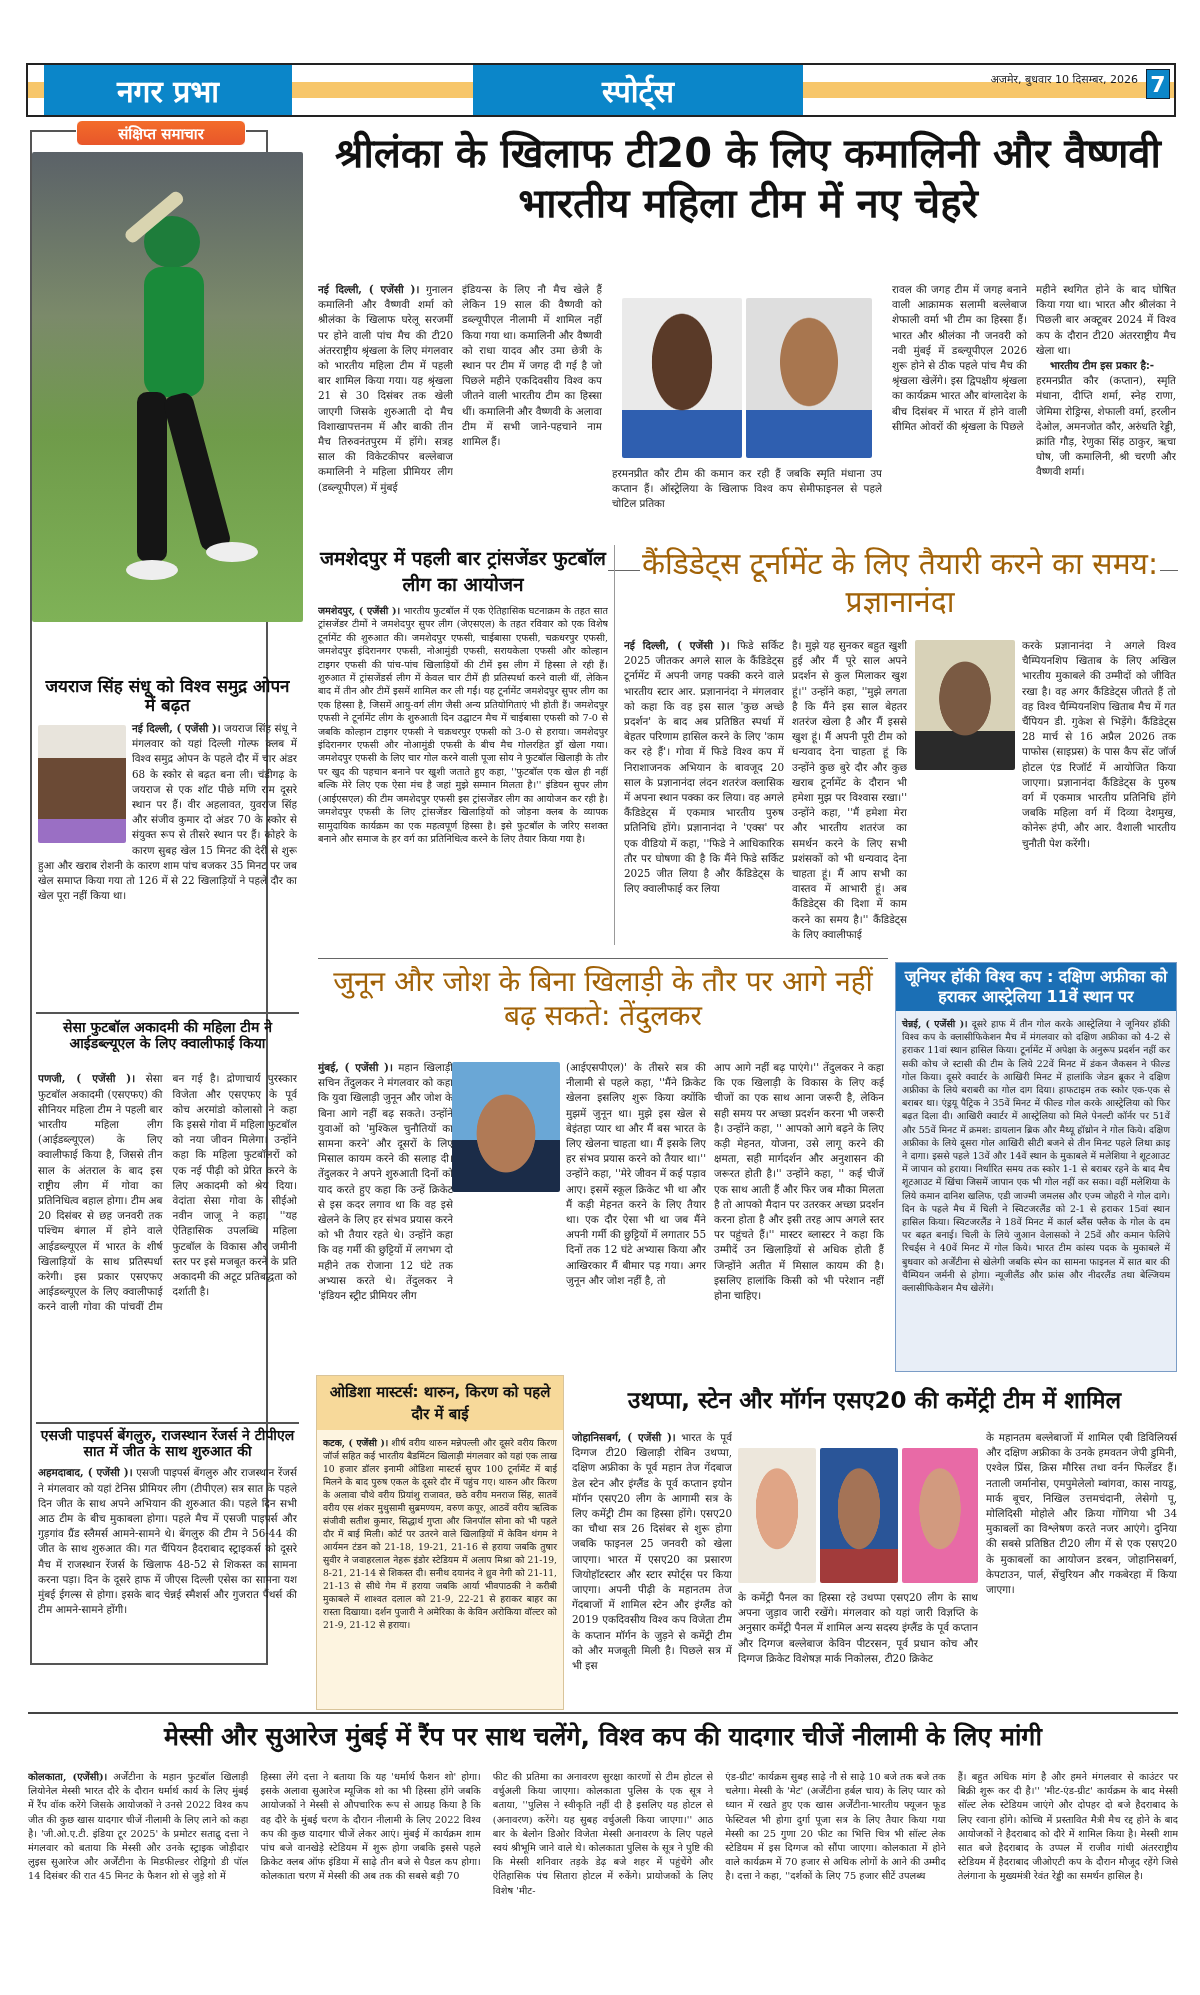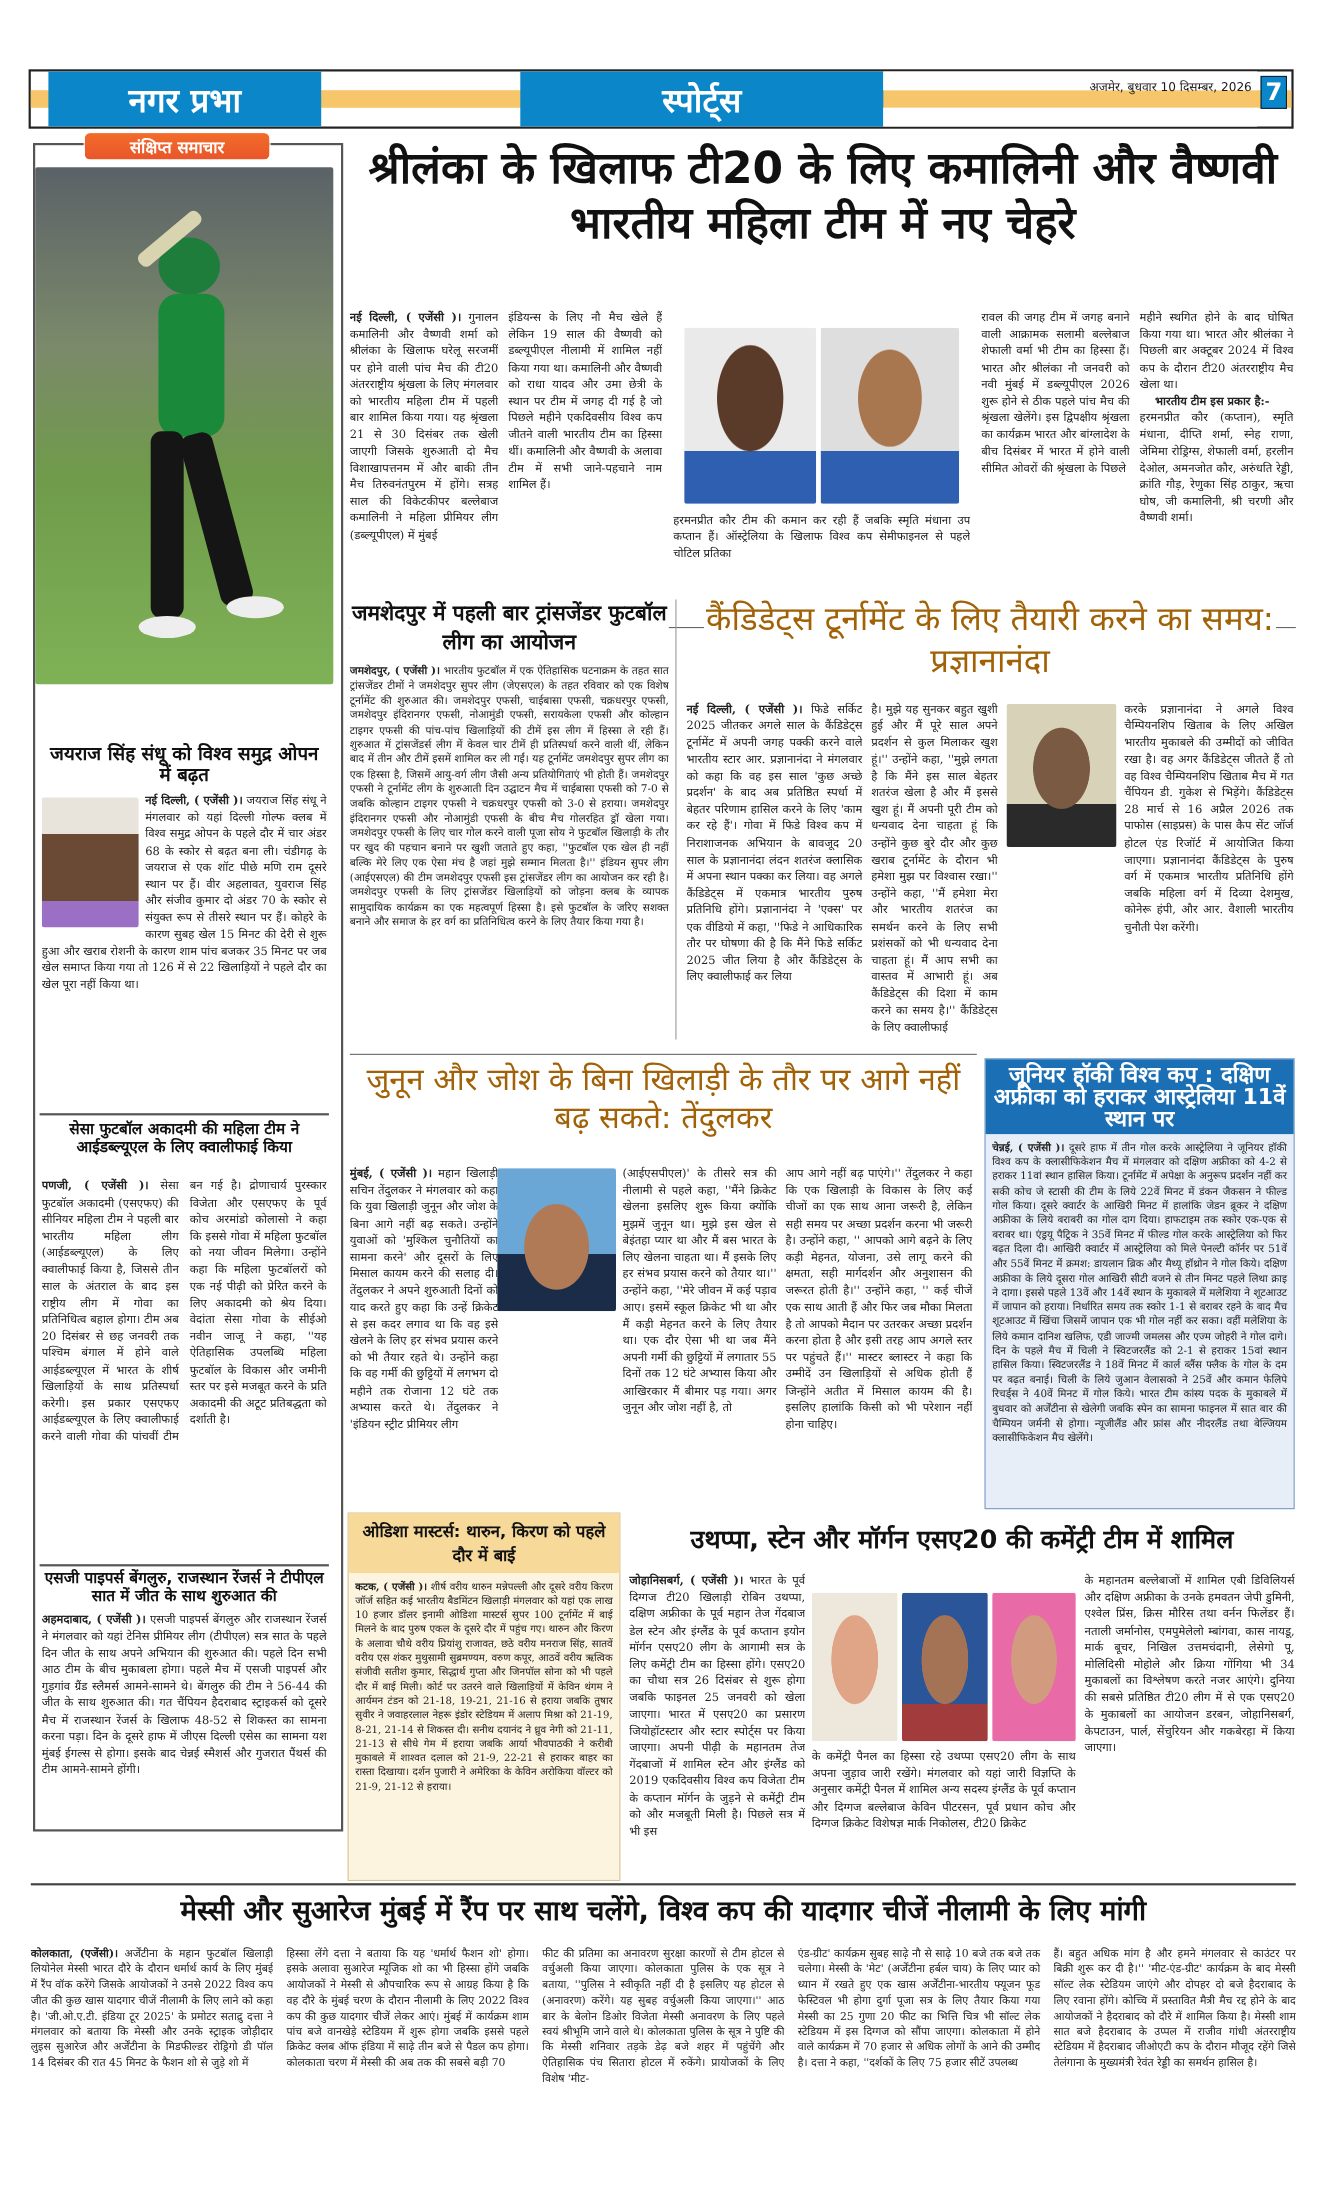--- a/index.html
+++ b/index.html
@@ -27,21 +27,21 @@
 <div id="mast" class="abs">
   <div class="mast-band" style="left:0;width:1146px"></div>
   <div class="mast-blue" style="left:16px;width:248px">नगर प्रभा</div>
   <div class="mast-blue" style="left:445px;width:330px">स्पोर्ट्स</div>
   <div style="position:absolute;left:775px;top:0;width:340px;height:17px;background:#fff"></div>
   <div style="position:absolute;left:775px;top:33px;width:340px;height:17px;background:#fff"></div>
   <div class="mast-date">अजमेर, बुधवार 10 दिसम्बर, 2026</div>
   <div class="mast-page">7</div>
 </div>
 
-<div class="abs" style="left:30px;top:130px;width:282px;height:1535px;border:2px solid #555">
+<div class="abs" style="left:30px;top:130px;width:238px;height:1535px;border:2px solid #555">
   <div class="abs" style="left:44px;top:-12px;width:170px;height:26px;background:linear-gradient(#f36c2a,#e8562a);color:#fff;font-family:'DejaVu Sans',sans-serif;font-weight:bold;font-size:15px;text-align:center;line-height:26px;border-radius:6px;border:1px solid #fff">संक्षिप्त समाचार</div>
   <div class="photo" style="left:0;top:20px;width:271px;height:470px;background:linear-gradient(180deg,#5b6268 0%,#7b8a6a 35%,#6f9b4a 60%,#7fb257 100%)">
     <svg width="271" height="470" viewBox="0 0 271 470">
       <ellipse cx="140" cy="90" rx="28" ry="26" fill="#1e7d3b"></ellipse>
       <rect x="112" y="115" width="60" height="130" rx="18" fill="#1a8a3a"></rect>
       <rect x="88" y="60" width="70" height="14" rx="6" fill="#d9d4b0" transform="rotate(-40 120 67)"></rect>
       <rect x="105" y="240" width="30" height="170" rx="10" fill="#151515"></rect>
       <rect x="150" y="240" width="30" height="160" rx="10" fill="#151515" transform="rotate(-15 165 320)"></rect>
       <ellipse cx="120" cy="418" rx="26" ry="10" fill="#eee"></ellipse>
       <ellipse cx="200" cy="400" rx="26" ry="10" fill="#eee"></ellipse>
@@ -116,21 +116,21 @@
 <div class="abs h-thin" style="left:318px;top:965px;width:570px;font-size:28px;line-height:34px">जुनून और जोश के बिना खिलाड़ी के तौर पर आगे नहीं बढ़ सकते: तेंदुलकर</div>
 <div class="abs body" style="left:318px;top:1060px;width:135px;height:305px">
   <b>मुंबई, ( एजेंसी )।</b>
   <span>महान खिलाड़ी सचिन तेंदुलकर ने मंगलवार को कहा कि युवा खिलाड़ी जुनून और जोश के बिना आगे नहीं बढ़ सकते। उन्होंने युवाओं को 'मुश्किल चुनौतियों का सामना करने' और दूसरों के लिए मिसाल कायम करने की सलाह दी। तेंदुलकर ने अपने शुरुआती दिनों को याद करते हुए कहा कि उन्हें क्रिकेट से इस कदर लगाव था कि वह इसे खेलने के लिए हर संभव प्रयास करने को भी तैयार रहते थे। उन्होंने कहा कि वह गर्मी की छुट्टियों में लगभग दो महीने तक रोजाना 12 घंटे तक अभ्यास करते थे। तेंदुलकर ने 'इंडियन स्ट्रीट प्रीमियर लीग</span>
 </div>
 <div class="photo abs" style="left:452px;top:1062px;width:108px;height:130px;background:radial-gradient(ellipse at 50% 55%,#b07a56 0 38%,transparent 39%),linear-gradient(#6aa7d6 0 60%,#1b2c48 60%)"></div>
 <div class="abs body" style="left:566px;top:1060px;width:140px;height:305px">(आईएसपीएल)' के तीसरे सत्र की नीलामी से पहले कहा, ''मैंने क्रिकेट खेलना इसलिए शुरू किया क्योंकि मुझमें जुनून था। मुझे इस खेल से बेइंतहा प्यार था और मैं बस भारत के लिए खेलना चाहता था। मैं इसके लिए हर संभव प्रयास करने को तैयार था।'' उन्होंने कहा, ''मेरे जीवन में कई पड़ाव आए। इसमें स्कूल क्रिकेट भी था और मैं कड़ी मेहनत करने के लिए तैयार था। एक दौर ऐसा भी था जब मैंने अपनी गर्मी की छुट्टियों में लगातार 55 दिनों तक 12 घंटे अभ्यास किया और आखिरकार मैं बीमार पड़ गया। अगर जुनून और जोश नहीं है, तो</div>
 <div class="abs body" style="left:714px;top:1060px;width:170px;height:305px">आप आगे नहीं बढ़ पाएंगे।'' तेंदुलकर ने कहा कि एक खिलाड़ी के विकास के लिए कई चीजों का एक साथ आना जरूरी है, लेकिन सही समय पर अच्छा प्रदर्शन करना भी जरूरी है। उन्होंने कहा, '' आपको आगे बढ़ने के लिए कड़ी मेहनत, योजना, उसे लागू करने की क्षमता, सही मार्गदर्शन और अनुशासन की जरूरत होती है।'' उन्होंने कहा, '' कई चीजें एक साथ आती हैं और फिर जब मौका मिलता है तो आपको मैदान पर उतरकर अच्छा प्रदर्शन करना होता है और इसी तरह आप अगले स्तर पर पहुंचते हैं।'' मास्टर ब्लास्टर ने कहा कि उम्मीदें उन खिलाड़ियों से अधिक होती हैं जिन्होंने अतीत में मिसाल कायम की है। इसलिए हालांकि किसी को भी परेशान नहीं होना चाहिए।</div>
 
 <div class="abs" style="left:895px;top:962px;width:282px;height:410px;background:#e8eef7;border:1px solid #7a9cc6">
-  <div class="h-big" style="background:#1b6fb5;color:#fff;font-size:20px;line-height:20px;padding:4px 6px">जूनियर हॉकी विश्व कप : दक्षिण अफ्रीका को हराकर आस्ट्रेलिया 11वें स्थान पर</div>
+  <div class="h-big" style="background:#1b6fb5;color:#fff;font-size:16px;line-height:20px;padding:4px 6px">जूनियर हॉकी विश्व कप : दक्षिण अफ्रीका को हराकर आस्ट्रेलिया 11वें स्थान पर</div>
   <div class="body" style="padding:6px 6px 0;height:360px;font-size:9.4px;line-height:13.2px">
     <b>चेन्नई, ( एजेंसी )।</b>
     <span>दूसरे हाफ में तीन गोल करके आस्ट्रेलिया ने जूनियर हॉकी विश्व कप के क्लासीफिकेशन मैच में मंगलवार को दक्षिण अफ्रीका को 4-2 से हराकर 11वां स्थान हासिल किया। टूर्नामेंट में अपेक्षा के अनुरूप प्रदर्शन नहीं कर सकी कोच जे स्टासी की टीम के लिये 22वें मिनट में डंकन जैकसन ने फील्ड गोल किया। दूसरे क्वार्टर के आखिरी मिनट में हालांकि जेडन ब्रूकर ने दक्षिण अफ्रीका के लिये बराबरी का गोल दाग दिया। हाफटाइम तक स्कोर एक-एक से बराबर था। एंड्रयू पैट्रिक ने 35वें मिनट में फील्ड गोल करके आस्ट्रेलिया को फिर बढ़त दिला दी। आखिरी क्वार्टर में आस्ट्रेलिया को मिले पेनल्टी कॉर्नर पर 51वें और 55वें मिनट में क्रमश: डायलान ब्रिक और मैथ्यू हॉथ्रोन ने गोल किये। दक्षिण अफ्रीका के लिये दूसरा गोल आखिरी सीटी बजने से तीन मिनट पहले लिथा क्राइ ने दागा। इससे पहले 13वें और 14वें स्थान के मुकाबले में मलेशिया ने शूटआउट में जापान को हराया। निर्धारित समय तक स्कोर 1-1 से बराबर रहने के बाद मैच शूटआउट में खिंचा जिसमें जापान एक भी गोल नहीं कर सका। वहीं मलेशिया के लिये कमान दानिश खलिफ, एडी जाज्मी जमलस और एज्म जोहरी ने गोल दागे। दिन के पहले मैच में चिली ने स्विटजरलैंड को 2-1 से हराकर 15वां स्थान हासिल किया। स्विटजरलैंड ने 18वें मिनट में कार्ल ब्लैंस फ्लैक के गोल के दम पर बढ़त बनाई। चिली के लिये जुआन वेलासको ने 25वें और कमान फेलिपे रिचर्ड्स ने 40वें मिनट में गोल किये। भारत टीम कांस्य पदक के मुकाबले में बुधवार को अर्जेंटीना से खेलेगी जबकि स्पेन का सामना फाइनल में सात बार की चैम्पियन जर्मनी से होगा। न्यूजीलैंड और फ्रांस और नीदरलैंड तथा बेल्जियम क्लासीफिकेशन मैच खेलेंगे।</span>
   </div>
 </div>
 
 <div class="abs" style="left:316px;top:1375px;width:248px;height:335px;background:#fdf4e0;border:1px solid #d9c49a">
   <div class="h-big" style="background:#f7d99a;font-size:15px;line-height:22px;padding:5px 6px">ओडिशा मास्टर्स: थारुन, किरण को पहले दौर में बाई</div>
   <div class="body" style="padding:6px 6px 0;height:328px;font-size:9.2px;line-height:13px">
     <b>कटक, ( एजेंसी )।</b>

